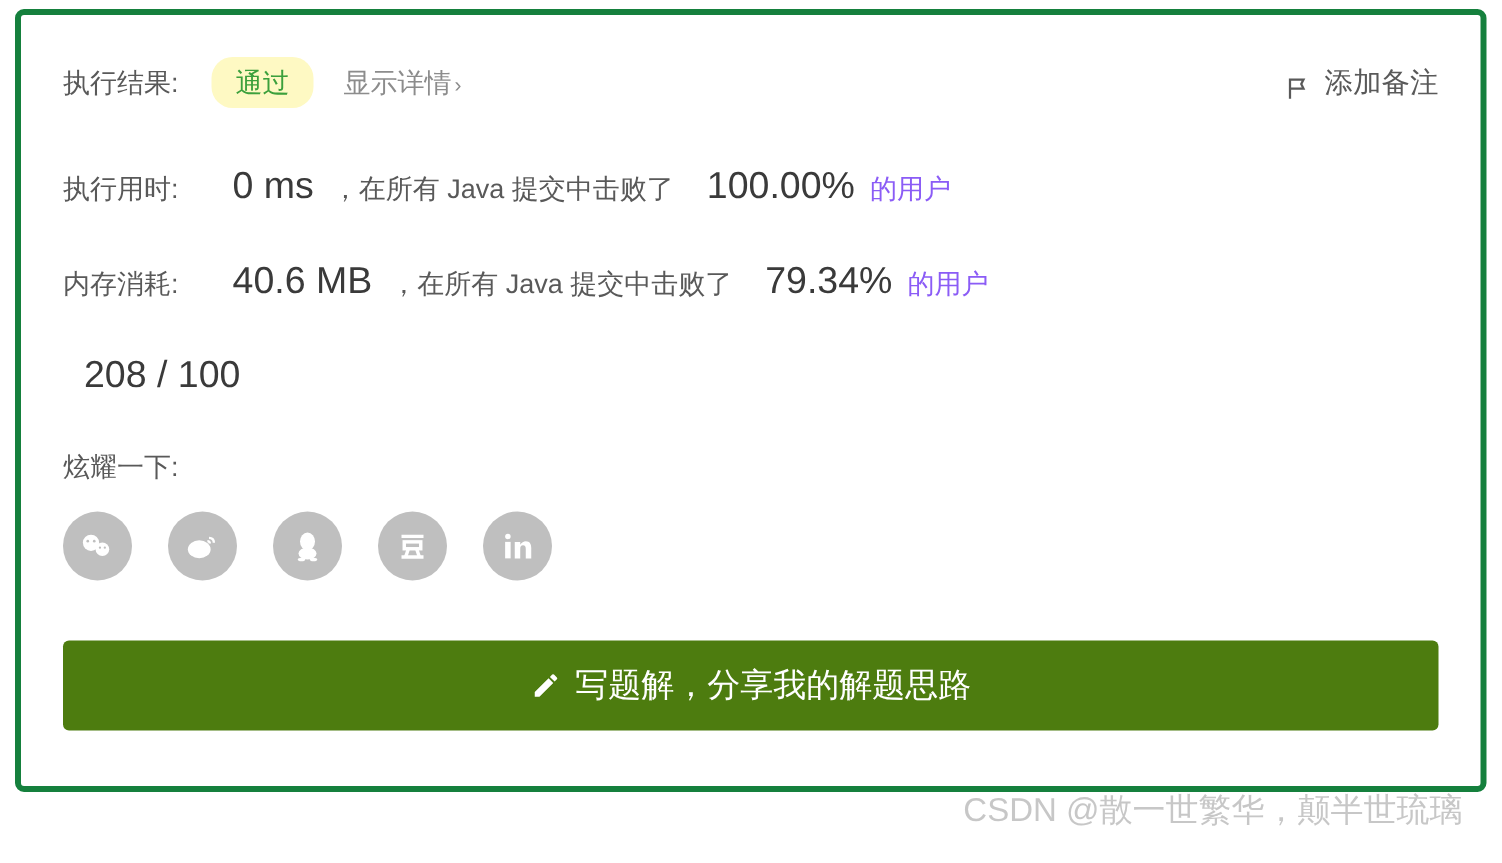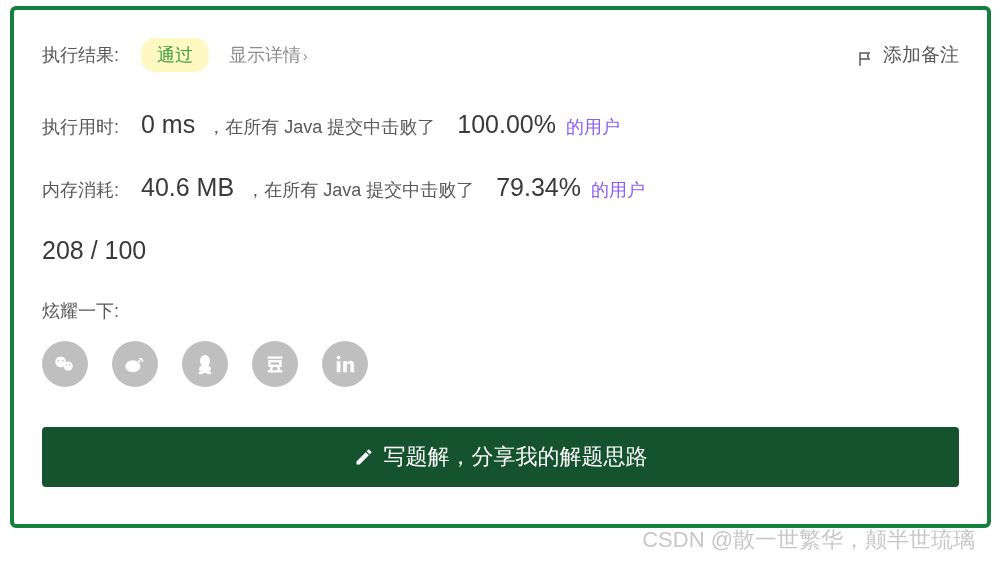--- a/index.html
+++ b/index.html
@@ -61,20 +61,21 @@
     .stat-row {
       display: flex;
       align-items: baseline;
       margin-bottom: 34px;
       color: #595959;
       font-size: 18px;
     }
     .big-value {
       color: #3a3a3a;
       font-size: 25px;
+      margin-left: 14px;
     }
     .comma-text {
       color: #595959;
       font-size: 18px;
       margin-left: 12px;
     }
     .percent-val {
       color: #3a3a3a;
       font-size: 25px;
       margin-left: 22px;
@@ -99,21 +100,21 @@
       width: 46px;
       height: 46px;
       border-radius: 50%;
       background: #bfbfbf;
       display: flex;
       align-items: center;
       justify-content: center;
       cursor: pointer;
     }
     .write-btn {
-      background: #14532d;
+      background: #4d7c0f;
       color: #fff;
       font-size: 22px;
       border: none;
       border-radius: 4px;
       width: 100%;
       padding: 15px 0;
       cursor: pointer;
       display: flex;
       align-items: center;
       justify-content: center;

